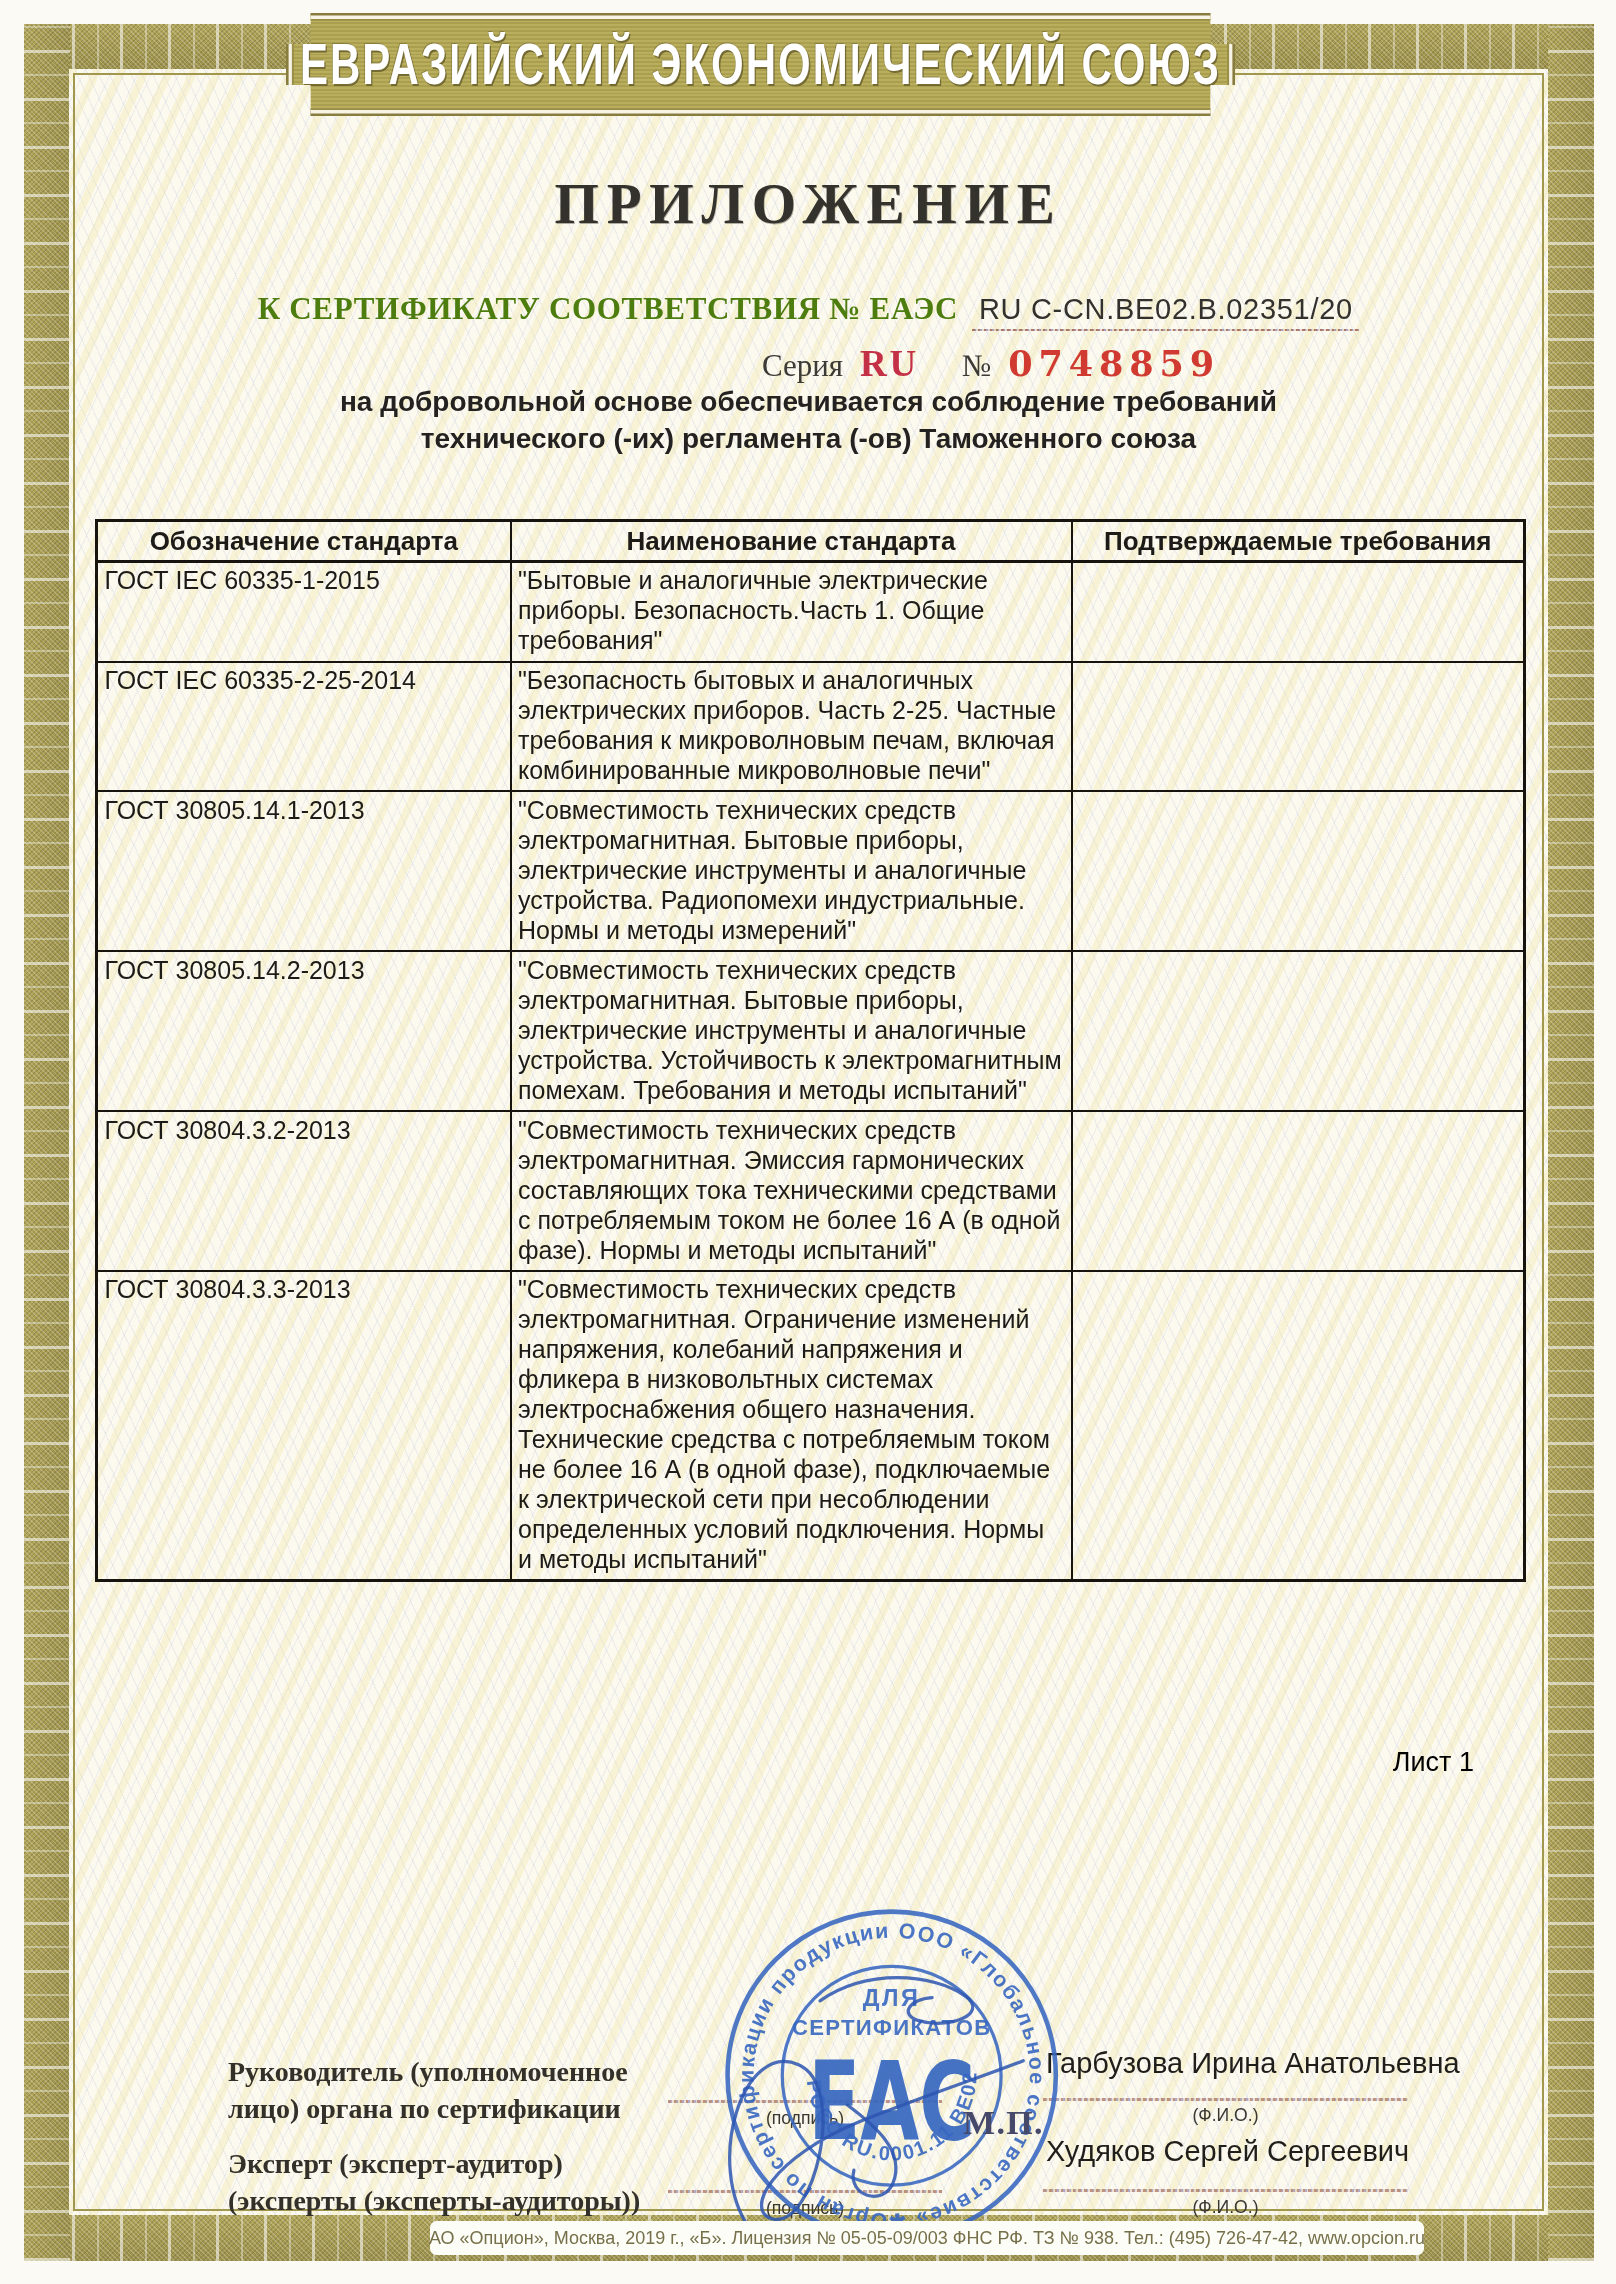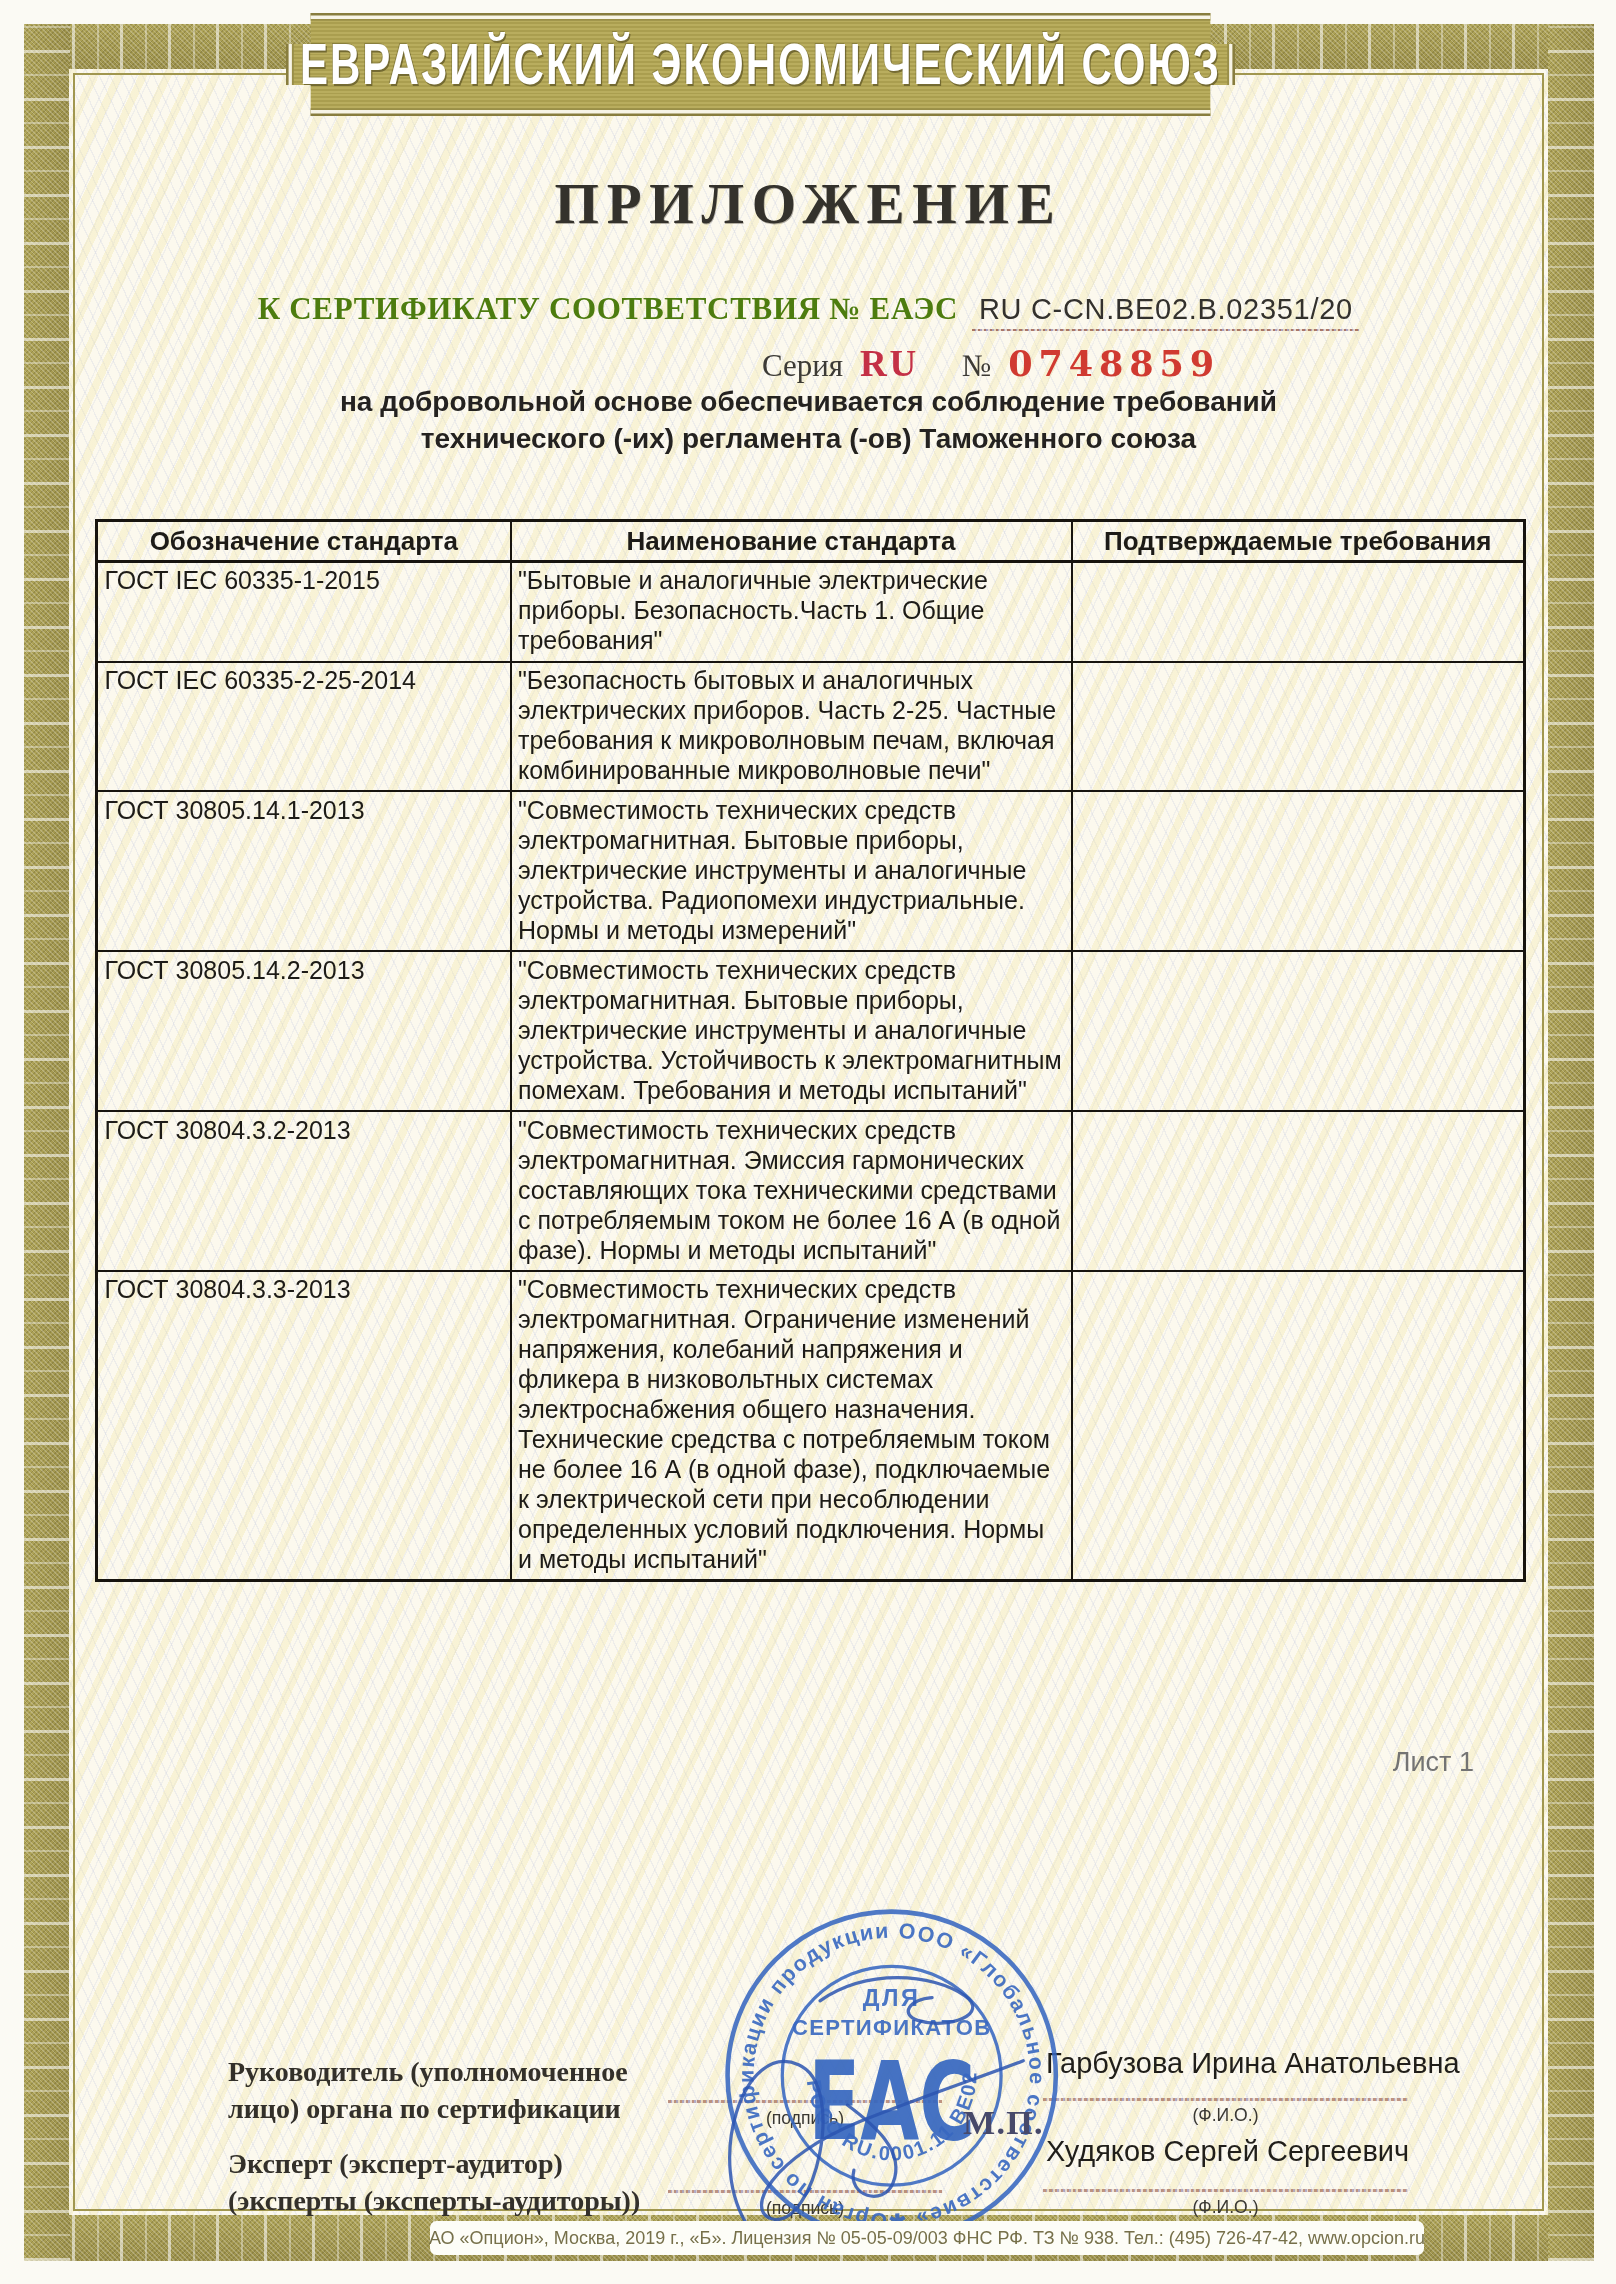--- a/index.html
+++ b/index.html
@@ -121,21 +121,21 @@
   table.standards thead th{
     border-bottom:3.9px solid #17140f;
     font-weight:700;font-size:26px;text-align:center;
     padding:3.9px 2.6px;line-height:30px;
   }
   td.designation{padding-left:5.2px;}
   
   .sheet-label{
     position:absolute;left:95px;top:1747px;width:1428px;
     text-align:right;padding-right:49px;box-sizing:border-box;
-    font-size:27px;color:#737373;
+    font-size:27px;color:#000000;
   }
   
   .sig-label{
     position:absolute;
     font-family:"Liberation Serif", serif;
     font-weight:700;font-size:28px;line-height:37px;color:#33302a;
   }
   .sig-label-1{left:228px;top:2053px;width:417px;}
   .sig-label-2{left:228px;top:2145px;width:430px;}
   .micro-line{

